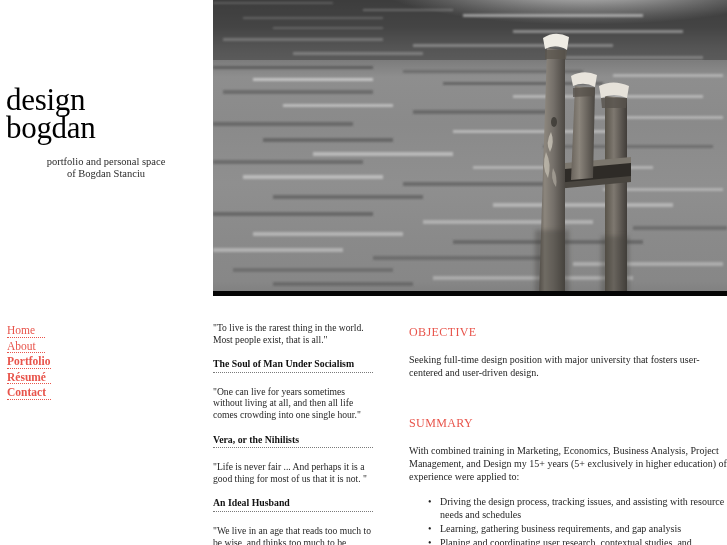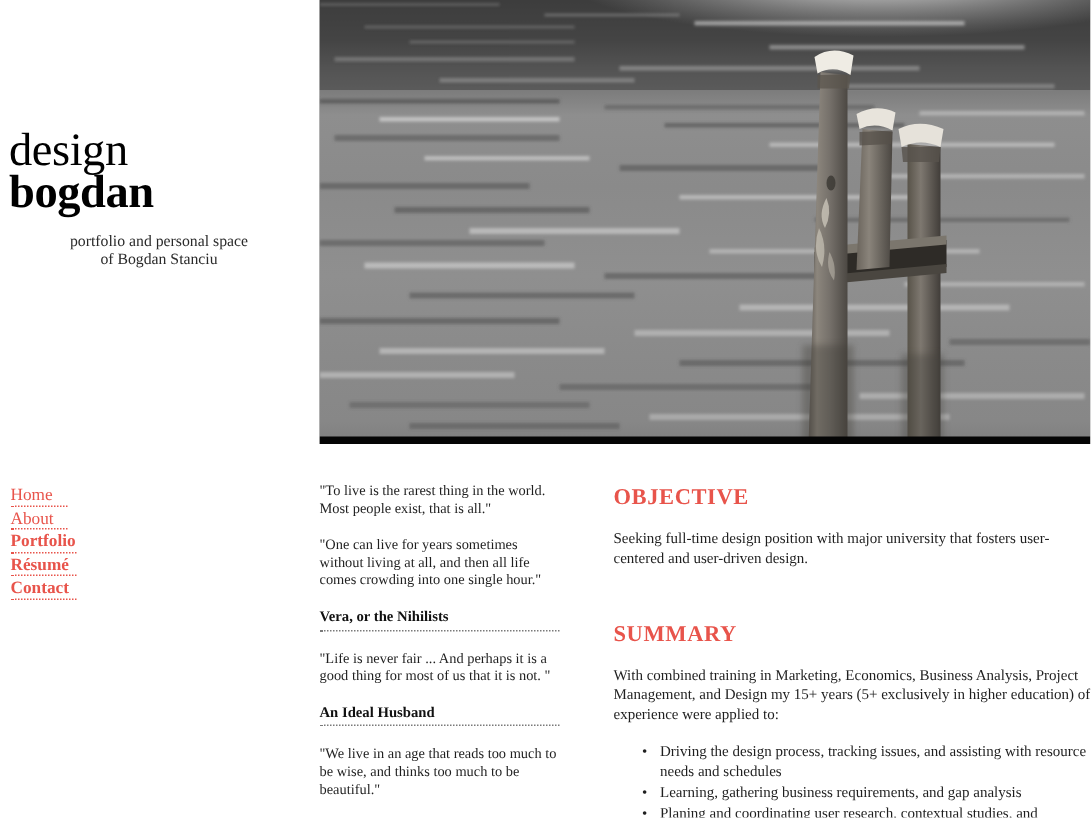--- a/index.html
+++ b/index.html
@@ -41,21 +41,21 @@
   }
   #site-title {
     font-family: "Liberation Serif", "DejaVu Serif", serif;
     font-size: 31px;
     line-height: 28px;
     font-weight: 400;
     color: #000000;
     letter-spacing: -0.3px;
     margin: 0;
   }
-  #site-title .line2 { display: block; font-weight: bold; }
+  #site-title .line2 { display: block; }
   #site-tagline {
     margin-top: 14px;
     font-size: 10.5px;
     line-height: 11.5px;
     color: #2a2a2a;
     text-align: center;
   }
   #site-tagline .t2 { display: block; }
 
   
@@ -106,22 +106,22 @@
   #resume-column {
     position: absolute;
     left: 409px;
     top: 326px;
     width: 318px;
     font-size: 10px;
     line-height: 13px;
     color: #1f1f1f;
   }
   .resume-heading {
-    font-size: 15px;
-    font-weight: bold;
+    font-size: 12px;
+    font-weight: normal;
     color: #e8544b;
     letter-spacing: 0.4px;
     margin: 0 0 14px 0;
   }
   .resume-heading.second { margin-top: 38px; }
   .resume-para {
     margin: 0 0 10px 0;
   }
   #summary-bullets {
     list-style: none;
@@ -295,20 +295,21 @@
 <nav id="main-nav">
   <a class="nav-item" href="#">Home</a>
   <a class="nav-item" href="#">About</a>
   <a class="nav-item wide" href="#">Portfolio</a>
   <a class="nav-item wide" href="#">Résumé</a>
   <a class="nav-item wide" href="#">Contact</a>
 </nav>
 
 <section id="quotes-column">
   <p class="quote-text">"To live is the rarest thing in the world. Most people exist, that is all."</p>
+  <span class="quote-source">The Soul of Man Under Socialism</span>
 
   <p class="quote-text">"One can live for years sometimes without living at all, and then all life comes crowding into one single hour."</p>
   <span class="quote-source">Vera, or the Nihilists</span>
 
   <p class="quote-text">"Life is never fair ... And perhaps it is a good thing for most of us that it is not. "</p>
   <span class="quote-source">An Ideal Husband</span>
 
   <p class="quote-text">"We live in an age that reads too much to be wise, and thinks too much to be beautiful."</p>
 
 </section>

